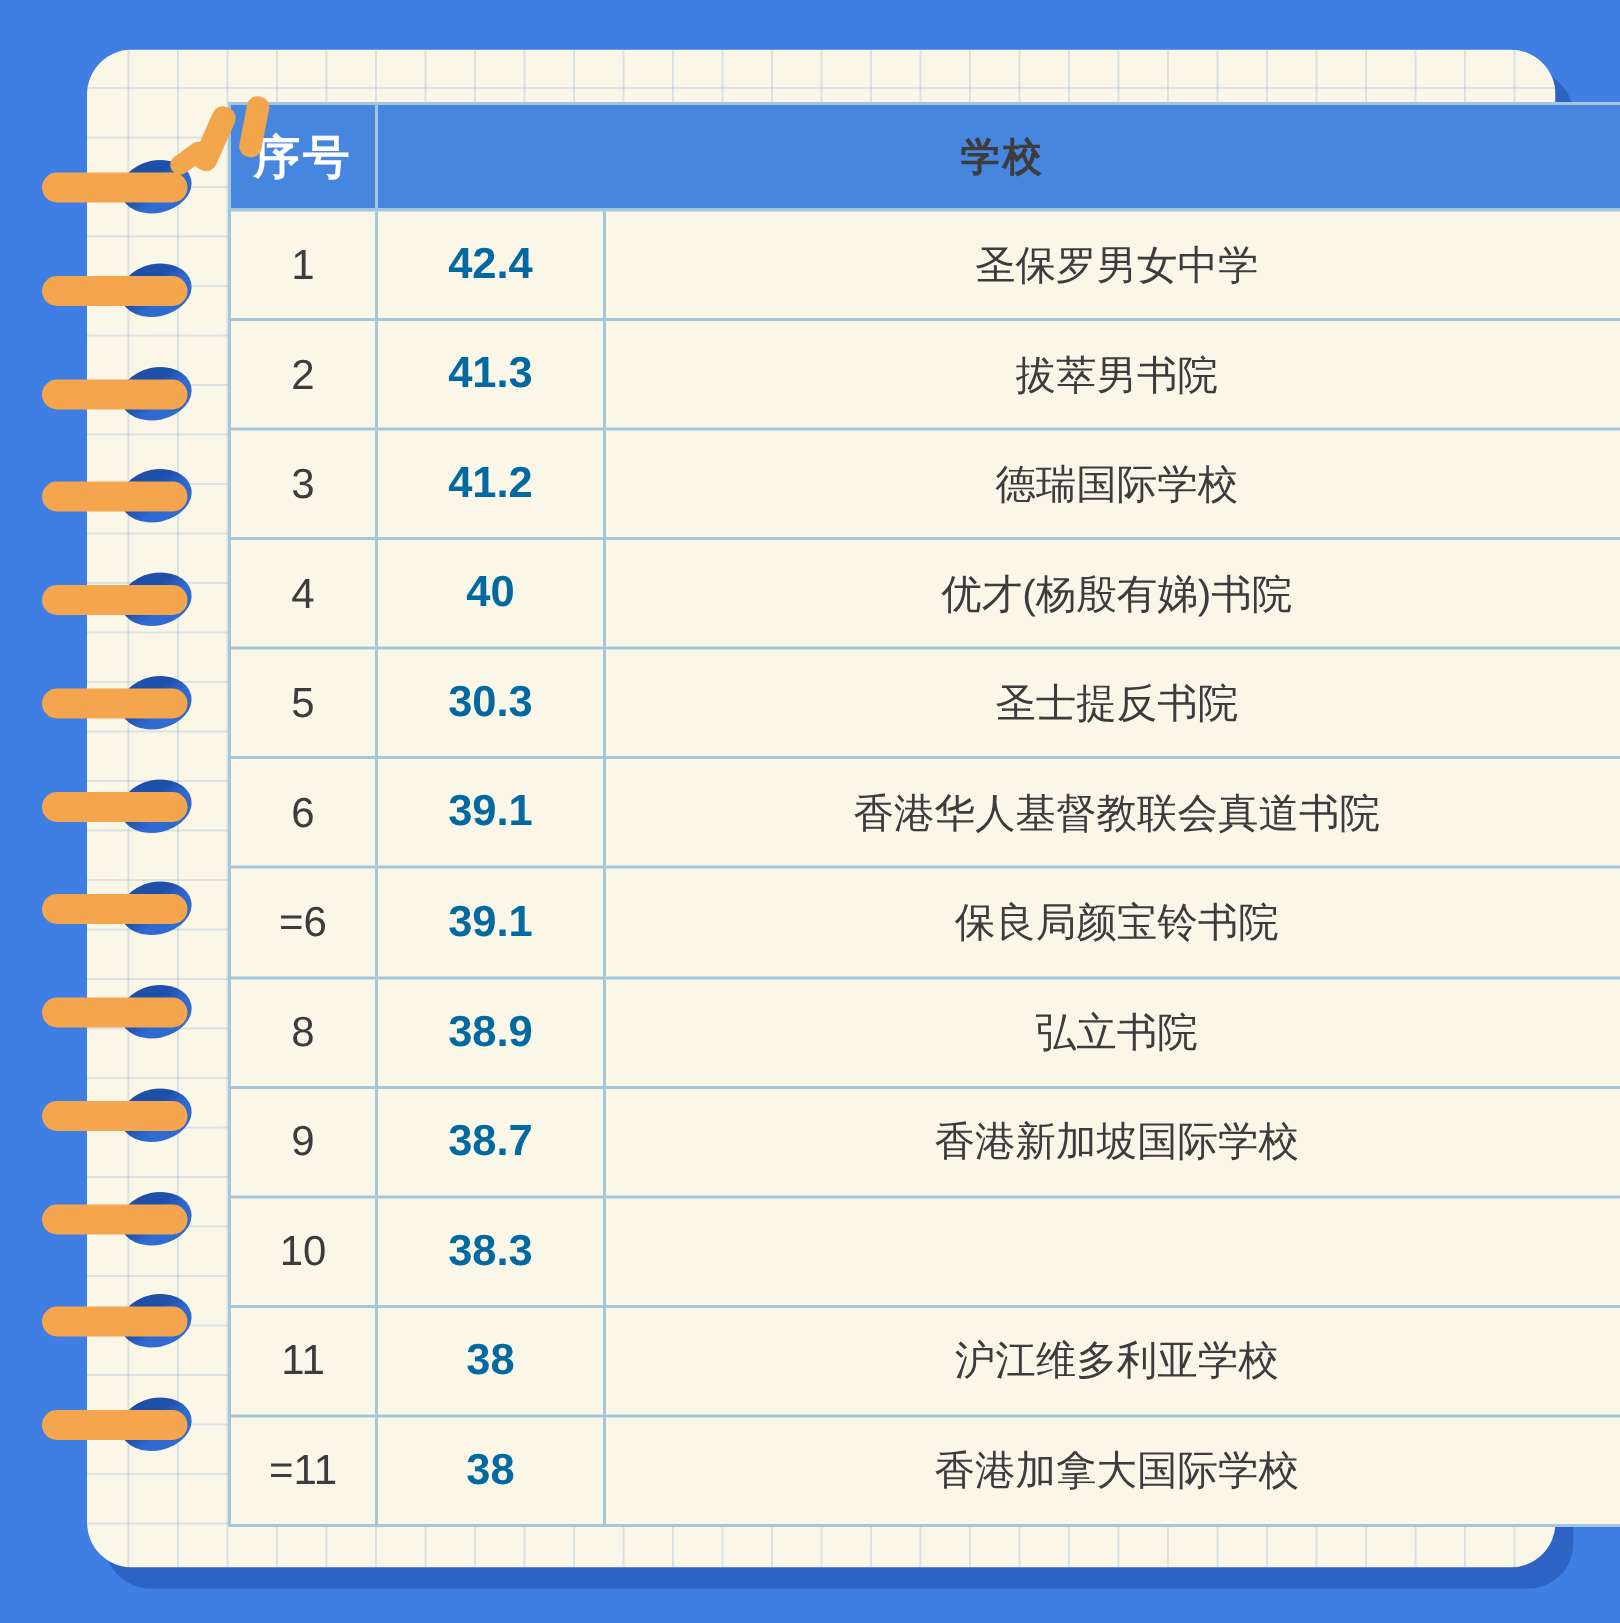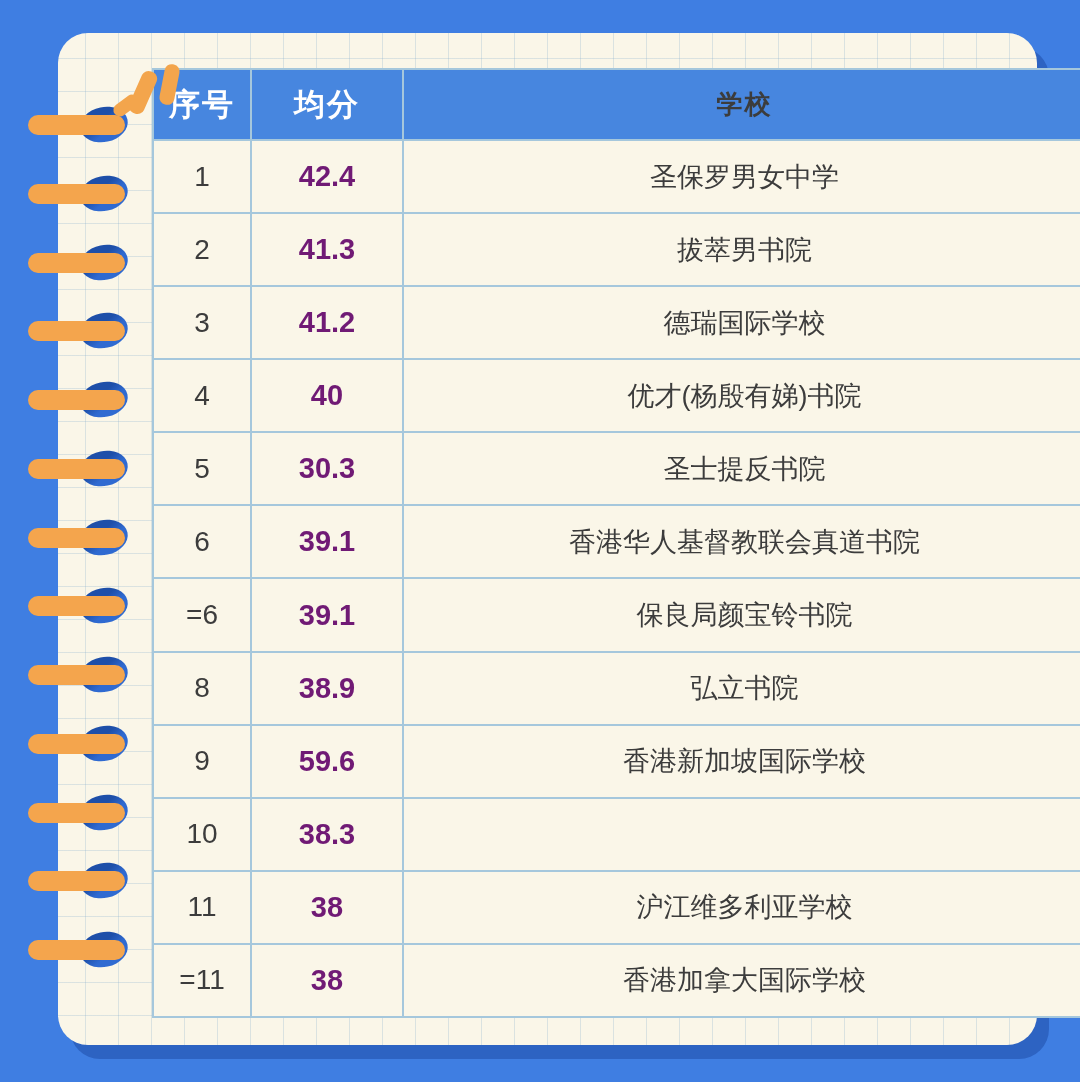--- a/index.html
+++ b/index.html
@@ -64,21 +64,21 @@
     background: #4786DF;
     color: #FFFFFF;
   }
   .header-row .cell { font-weight: bold; font-size: 26px; letter-spacing: 2px; }
   .row { display: flex; flex: 1; border-top: 2px solid #A5C7DC; }
   .cell {
     display: flex; align-items: center; justify-content: center;
     color: #3C3C3C;
   }
   .col-rank   { width: 98px;  flex: 0 0 98px;  border-right: 2px solid #A5C7DC; font-size: 28px; }
-  .col-score  { width: 152px; flex: 0 0 152px; border-right: 2px solid #A5C7DC; font-size: 29px; font-weight: bold; color: #701a75; }
+  .col-score  { width: 152px; flex: 0 0 152px; border-right: 2px solid #A5C7DC; font-size: 29px; font-weight: bold; color: #0369a1; }
   .col-school { flex: 1; font-size: 27px; }
   .header-row .col-rank, .header-row .col-score { font-weight: bold; color: #FFFFFF; }
   .header-row .col-rank, .header-row .col-score { font-size: 31px; }
 </style>
 </head>
 <body>
 
 <div class="paper"></div>
 
 <div class="ring" style="top:107px">
@@ -134,21 +134,20 @@
     <span class="bar"></span>
   </div>
 
 <span class="ray ray1"></span>
 <span class="ray ray2"></span>
 <span class="ray ray3"></span>
 
 <div class="rank-table">
   <div class="header-row">
     <div class="cell col-rank">序号</div>
-    <div class="cell col-score">均分</div>
     <div class="cell col-school">学校</div>
   </div>
 
   <div class="row">
     <div class="cell col-rank">1</div>
     <div class="cell col-score">42.4</div>
     <div class="cell col-school">圣保罗男女中学</div>
   </div>
   <div class="row">
     <div class="cell col-rank">2</div>
@@ -180,21 +179,21 @@
     <div class="cell col-score">39.1</div>
     <div class="cell col-school">保良局颜宝铃书院</div>
   </div>
   <div class="row">
     <div class="cell col-rank">8</div>
     <div class="cell col-score">38.9</div>
     <div class="cell col-school">弘立书院</div>
   </div>
   <div class="row">
     <div class="cell col-rank">9</div>
-    <div class="cell col-score">59.6</div>
+    <div class="cell col-score">38.7</div>
     <div class="cell col-school">香港新加坡国际学校</div>
   </div>
   <div class="row">
     <div class="cell col-rank">10</div>
     <div class="cell col-score">38.3</div>
   </div>
   <div class="row">
     <div class="cell col-rank">11</div>
     <div class="cell col-score">38</div>
     <div class="cell col-school">沪江维多利亚学校</div>

